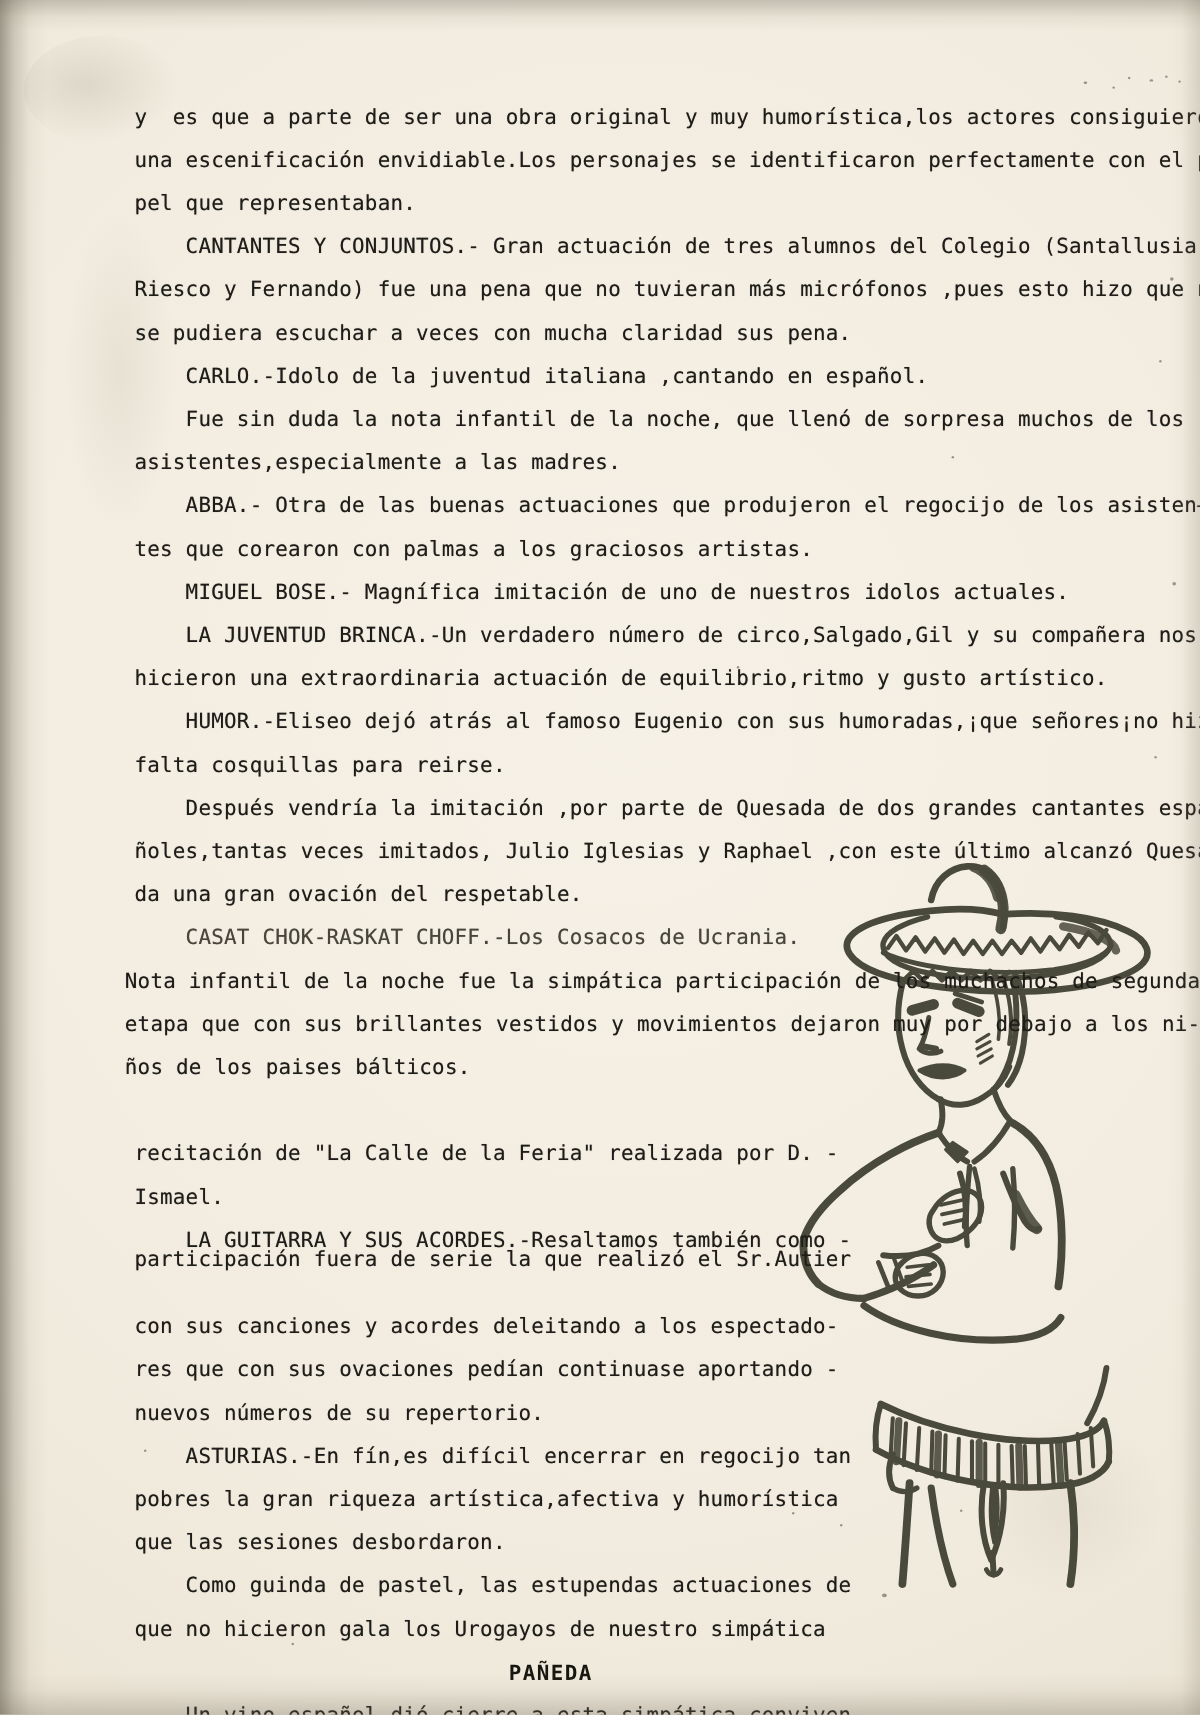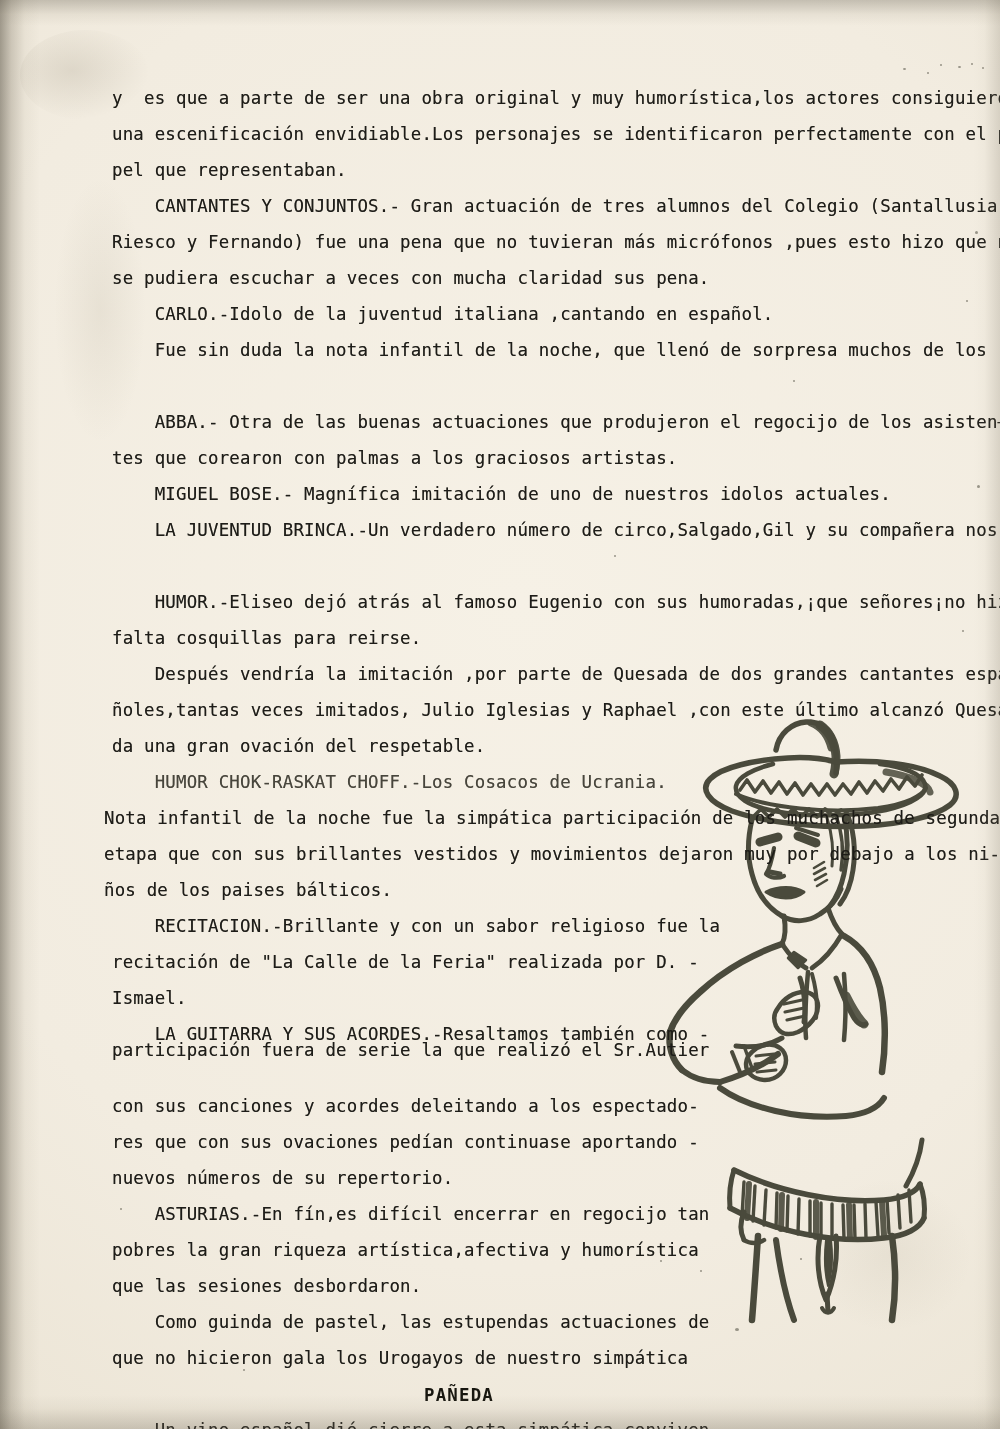--- a/index.html
+++ b/index.html
@@ -283,42 +283,43 @@
     <div class="line" style="top:124px">una escenificación envidiable.Los personajes se identificaron perfectamente con el pa</div>
     <div class="line" style="top:160px">pel que representaban.</div>
 
     <div class="line" style="top:196px">    CANTANTES Y CONJUNTOS.- Gran actuación de tres alumnos del Colegio (Santallusia,</div>
     <div class="line" style="top:232px">Riesco y Fernando) fue una pena que no tuvieran más micrófonos ,pues esto hizo que no</div>
     <div class="line" style="top:268px">se pudiera escuchar a veces con mucha claridad sus pena.</div>
 
     <div class="line" style="top:304px">    CARLO.-Idolo de la juventud italiana ,cantando en español.</div>
 
     <div class="line" style="top:340px">    Fue sin duda la nota infantil de la noche, que llenó de sorpresa muchos de los</div>
+    <div class="line" style="top:376px">asistentes,especialmente a las madres.</div>
 
     <div class="line" style="top:412px">    ABBA.- Otra de las buenas actuaciones que produjeron el regocijo de los asisten—</div>
     <div class="line" style="top:448px">tes que corearon con palmas a los graciosos artistas.</div>
 
     <div class="line" style="top:484px">    MIGUEL BOSE.- Magnífica imitación de uno de nuestros idolos actuales.</div>
 
     <div class="line" style="top:520px">    LA JUVENTUD BRINCA.-Un verdadero número de circo,Salgado,Gil y su compañera nos</div>
+    <div class="line" style="top:556px">hicieron una extraordinaria actuación de equilibrio,ritmo y gusto artístico.</div>
 
     <div class="line" style="top:592px">    HUMOR.-Eliseo dejó atrás al famoso Eugenio con sus humoradas,¡que señores¡no hizo</div>
     <div class="line" style="top:628px">falta cosquillas para reirse.</div>
 
     <div class="line" style="top:664px">    Después vendría la imitación ,por parte de Quesada de dos grandes cantantes espa-</div>
     <div class="line" style="top:700px">ñoles,tantas veces imitados, Julio Iglesias y Raphael ,con este último alcanzó Quesa</div>
     <div class="line" style="top:736px">da una gran ovación del respetable.</div>
 
-    <div class="line faded" style="top:772px">    HUMOR CHOK-RASKAT CHOFF.-Los Cosacos de Ucrania.</div>
+    <div class="line faded" style="top:772px">    CASAT CHOK-RASKAT CHOFF.-Los Cosacos de Ucrania.</div>
 
     <div class="line" style="top:808px; left:104px">Nota infantil de la noche fue la simpática participación de los muchachos de segunda</div>
     <div class="line" style="top:844px; left:104px">etapa que con sus brillantes vestidos y movimientos dejaron muy por debajo a los ni-</div>
     <div class="line" style="top:880px; left:104px">ños de los paises bálticos.</div>
 
-    <div class="line" style="top:916px">    RECITACION.-Brillante y con un sabor religioso fue la</div>
     <div class="line" style="top:952px">recitación de "La Calle de la Feria" realizada por D. -</div>
     <div class="line" style="top:988px">Ismael.</div>
 
     <div class="line" style="top:1024px">    LA GUITARRA Y SUS ACORDES.-Resaltamos también como -</div>
     <div class="line" style="top:1040px">participación fuera de serie la que realizó el Sr.Autier</div>
     <div class="line" style="top:1096px">con sus canciones y acordes deleitando a los espectado-</div>
     <div class="line" style="top:1132px">res que con sus ovaciones pedían continuase aportando -</div>
     <div class="line" style="top:1168px">nuevos números de su repertorio.</div>
 
     <div class="line" style="top:1204px">    ASTURIAS.-En fín,es difícil encerrar en regocijo tan</div>

